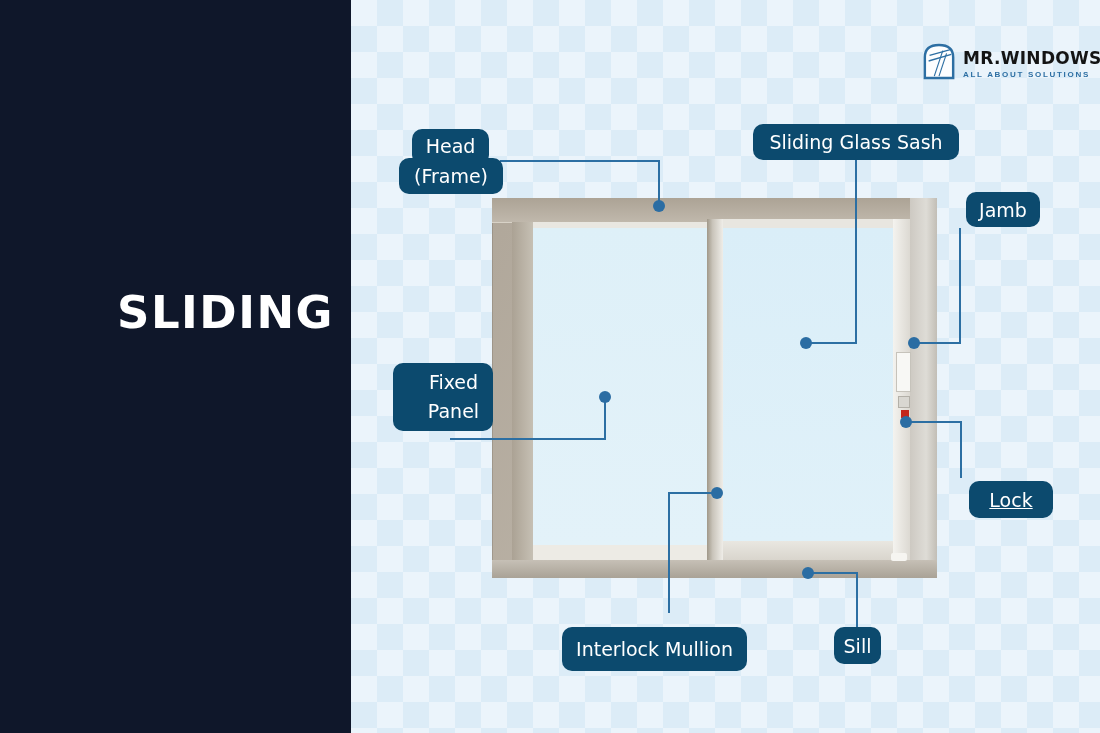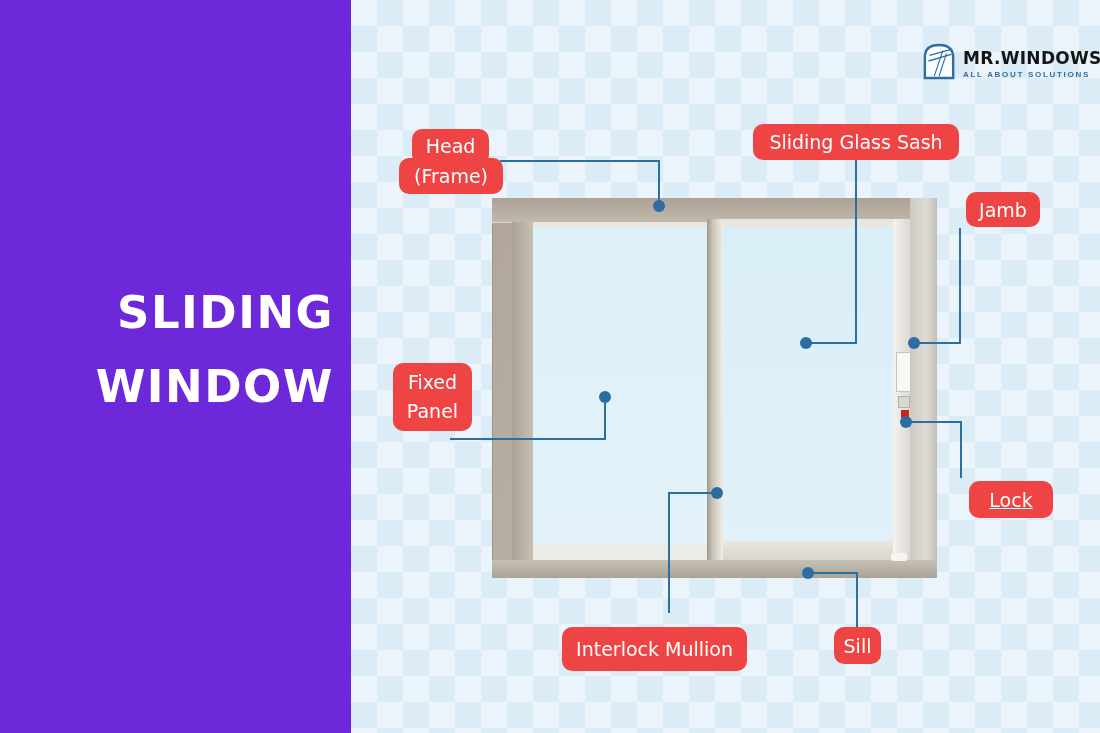--- a/index.html
+++ b/index.html
@@ -1,20 +1,20 @@
 <!DOCTYPE html>
 <html><head>
 <meta charset="utf-8">
 <style>
   html,body{margin:0;padding:0;background:#fff;}
   .stage{position:relative;width:1100px;height:733px;overflow:hidden;
          font-family:"Liberation Sans",sans-serif;}
 
   
-  .sidebar{position:absolute;left:0;top:0;width:351px;height:733px;background:#6d28d9;}
+  .sidebar{position:absolute;left:0;top:0;width:351px;height:733px;background:#0f172a;}
   .title{position:absolute;right:17px;top:246px;text-align:right;color:#ffffff;
          font-weight:800;font-size:45px;line-height:74px;letter-spacing:1.5px;
          font-family:"DejaVu Sans","Liberation Sans",sans-serif;}
   .title span{display:block;}
 
   
   .canvas{position:absolute;left:351px;top:0;width:749px;height:733px;
     background-color:#ebf4fb;
     background-image:
       linear-gradient(45deg,#dcecf7 25%,transparent 25%,transparent 75%,#dcecf7 75%),
@@ -59,21 +59,21 @@
   .w-tab{left:891px;top:553px;width:16px;height:8px;background:#f6f5f1;border-radius:2px;}
   .w-lock-recess{left:896px;top:352px;width:13px;height:38px;background:#f8f8f5;
                  border:1px solid #c6c3bb;}
   .w-lock-latch{left:898px;top:396px;width:10px;height:10px;background:#d9d7d1;
                 border:1px solid #b3b0a8;}
   .w-lock-red{left:901px;top:410px;width:8px;height:8px;background:#c4271c;}
 
   
   .cl{position:absolute;background:#2c6fa3;}
   .dot{position:absolute;width:12px;height:12px;border-radius:50%;background:#2b6da3;}
-  .pill{position:absolute;background:#ef4444;color:#fff;border-radius:10px;
+  .pill{position:absolute;background:#0c4a6e;color:#fff;border-radius:10px;
         display:flex;align-items:center;justify-content:center;text-align:center;
         font-family:"DejaVu Sans",sans-serif;font-size:19px;}
   .pill.two-line{flex-direction:column;line-height:29px;}
 
   .c-head-h{left:500px;top:160px;width:160px;height:2px;}
   .c-head-v{left:658px;top:160px;width:2px;height:46px;}
   .c-head-dot{left:653px;top:200px;}
   .p-head1{left:412px;top:129px;width:77px;height:34px;border-radius:10px 10px 8px 8px;}
   .p-head2{left:399px;top:158px;width:104px;height:36px;}
 
@@ -88,21 +88,21 @@
   .p-jamb{left:966px;top:192px;width:74px;height:35px;}
 
   .c-lock-h{left:906px;top:421px;width:56px;height:2px;}
   .c-lock-v{left:960px;top:421px;width:2px;height:57px;}
   .c-lock-dot{left:900px;top:416px;}
   .p-lock{left:969px;top:481px;width:84px;height:37px;text-decoration:underline;}
 
   .c-fixed-h{left:450px;top:438px;width:156px;height:2px;}
   .c-fixed-v{left:604px;top:397px;width:2px;height:43px;}
   .c-fixed-dot{left:599px;top:391px;}
-  .p-fixed{left:393px;top:363px;width:79px;height:68px;}
+  .p-fixed{left:393px;top:363px;width:79px;height:68px;padding-left:21px;}
 
   .c-int-v{left:668px;top:492px;width:2px;height:121px;}
   .c-int-h{left:668px;top:492px;width:51px;height:2px;}
   .c-int-dot{left:711px;top:487px;}
   .p-int{left:562px;top:627px;width:185px;height:44px;}
 
   .c-sill-h{left:808px;top:572px;width:50px;height:2px;}
   .c-sill-v{left:856px;top:572px;width:2px;height:55px;}
   .c-sill-dot{left:802px;top:567px;}
   .p-sill{left:834px;top:627px;width:47px;height:37px;}
@@ -110,21 +110,20 @@
 </head>
 <body>
 
 <div class="stage">
 
   <div class="canvas"></div>
 
   <aside class="sidebar">
     <h1 class="title">
       <span>SLIDING</span>
-      <span>WINDOW</span>
     </h1>
   </aside>
 
   <header class="logo">
     <span>
       <svg viewBox="0 0 36 40" width="34" height="38" aria-hidden="true">
         <path d="M3 38 V16 Q3 3 18 3 Q33 3 33 16 V38 Z" fill="#fdfeff" stroke="#2d6fa3" stroke-width="2.6"></path>
         <line x1="8" y1="14" x2="30" y2="8" stroke="#2d6fa3" stroke-width="1.4"></line>
         <line x1="7" y1="20" x2="31" y2="13" stroke="#2d6fa3" stroke-width="1.4"></line>
         <line x1="13" y1="36" x2="22" y2="9" stroke="#2d6fa3" stroke-width="1.2"></line>

